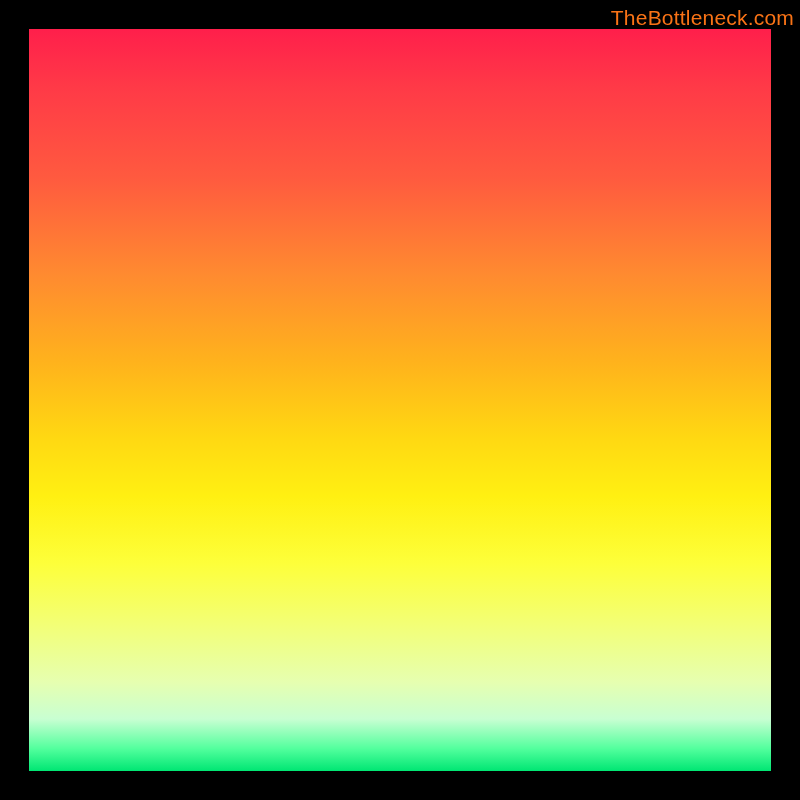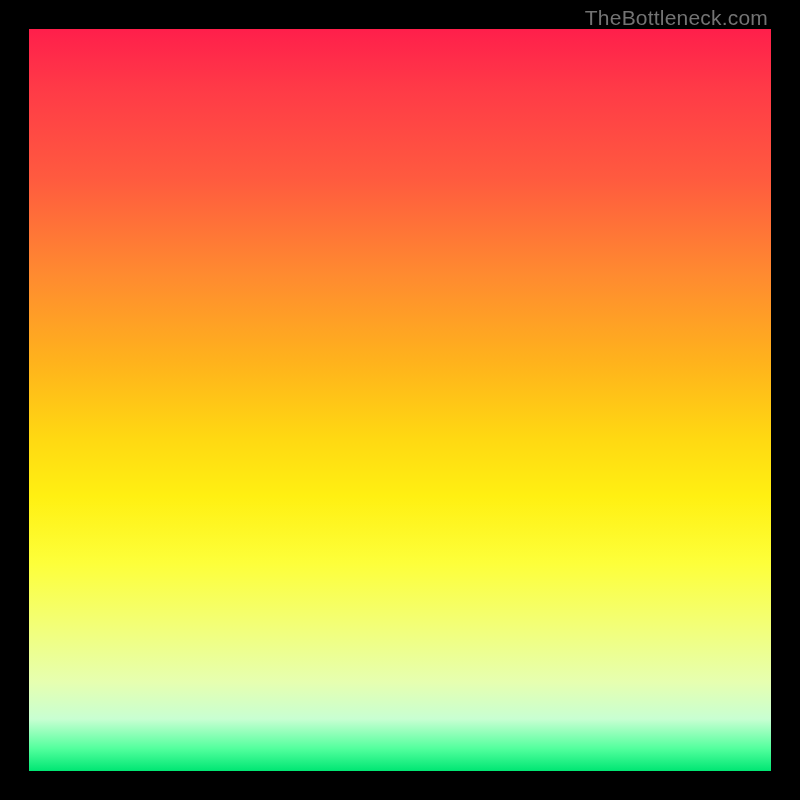--- a/index.html
+++ b/index.html
@@ -39,22 +39,22 @@
       #f3ff74 80%,
       #e6ffb0 88%,
       #c8ffd2 93%,
       #52ff9d 97%,
       #00e673 100%
     );
   }
   .watermark {
     position: absolute;
     top: 6px;
-    right: 32px;
-    color: #737373;
+    right: 6px;
+    color: #f97316;
     font-size: 21px;
     font-weight: 500;
     letter-spacing: 0.2px;
     user-select: none;
   }
 </style>
 </head>
 <body>
 
 <div class="frame">

